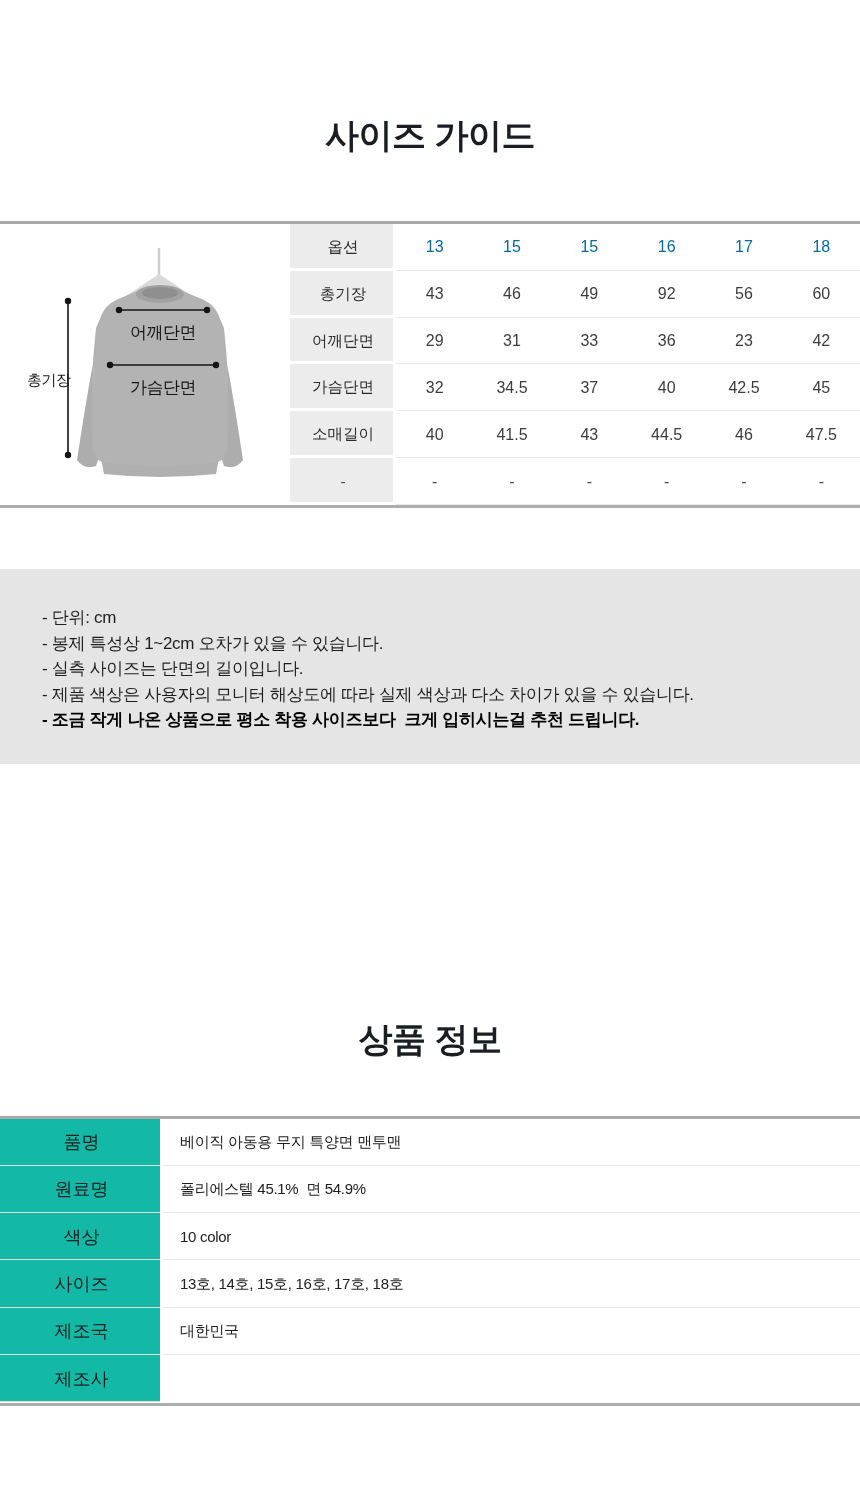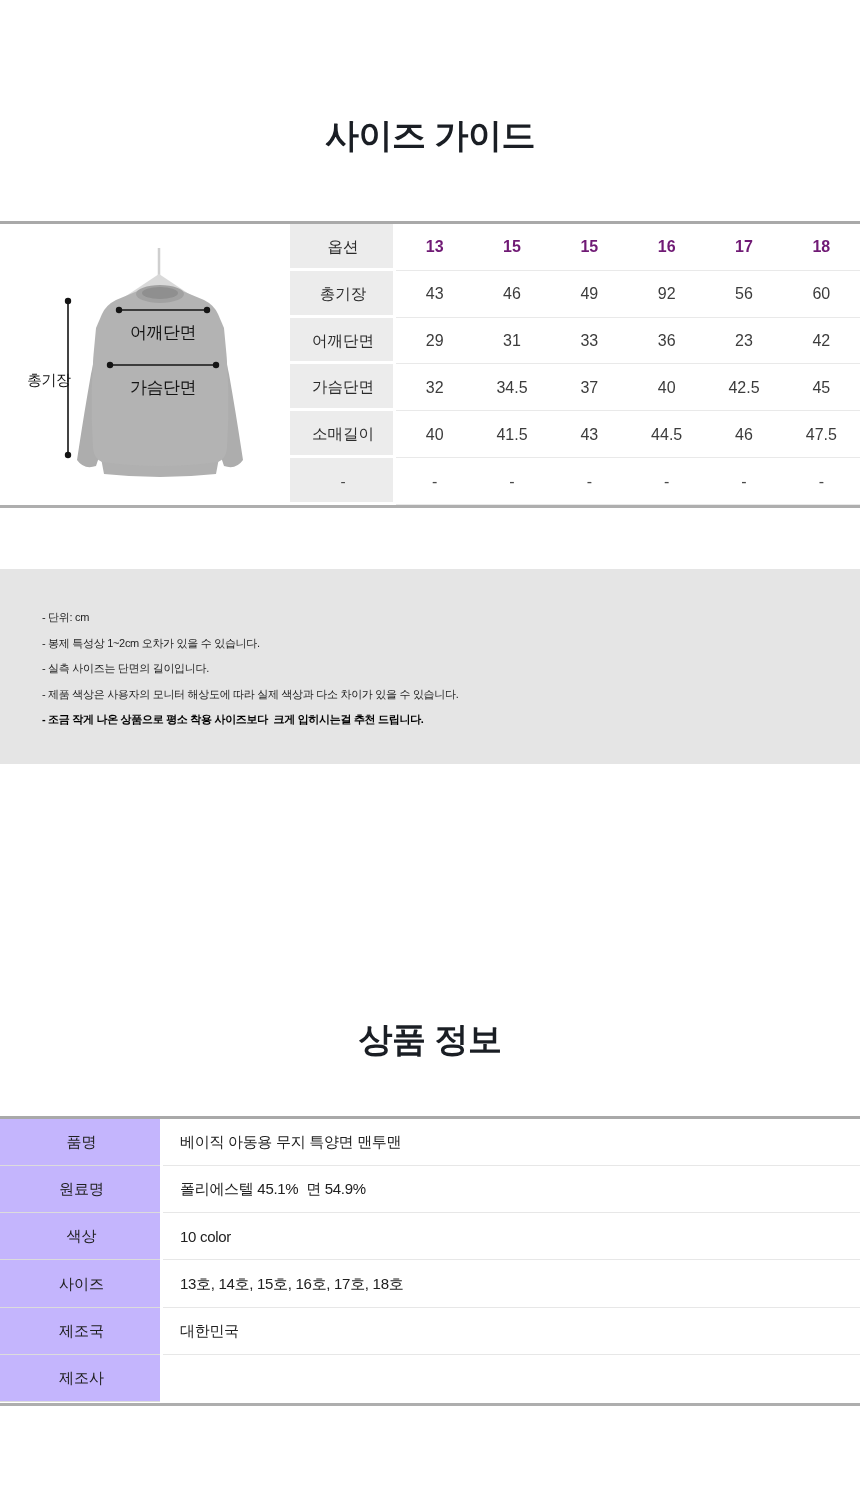--- a/index.html
+++ b/index.html
@@ -34,44 +34,44 @@
   .srow { display:grid; grid-template-columns:106px repeat(6,1fr); }
   .scell {
     display:flex; align-items:center; justify-content:center;
     font-size:16px; color:#3c3c3c;
   }
   .scell.label {
     background:#ececec; font-size:15.5px; color:#2b2b2b;
     box-shadow: inset -3px 0 0 #fff, inset 0 -3px 0 #fff;
   }
   .scell.data { box-shadow: inset 0 -1px 0 #e9e9e9; }
-  .srow.header .scell.data { font-weight:700; color:#701a75; }
+  .srow.header .scell.data { font-weight:400; color:#0369a1; }
   .srow.dash .scell { color:#4a4a4a; }
 
   
   .notice {
     margin-top:61px; background:#e5e5e5;
     padding:36px 40px 31px 42px;
   }
   .notice-line {
-    font-size:11px; line-height:25.5px; color:#1e1e1e;
+    font-size:17px; line-height:25.5px; color:#1e1e1e;
     white-space:pre-wrap; letter-spacing:-0.3px;
   }
   .notice-line.bold { font-weight:700; color:#000000; }
 
   
   .ptable {
     margin-top:53px; height:290px;
     border-top:3px solid #a9a9a9; border-bottom:3px solid #aeaeae;
     display:grid; grid-template-rows:repeat(6,1fr);
   }
   .prow { display:grid; grid-template-columns:163px 1fr; }
   .plabel {
-    background:#c4b5fd; display:flex; align-items:center; justify-content:center;
-    font-size:15px; color:#202020;
+    background:#14b8a6; display:flex; align-items:center; justify-content:center;
+    font-size:18px; color:#202020;
     box-shadow: inset -3px 0 0 #fff, inset 0 -1px 0 #dcdcdc;
   }
   .pvalue {
     display:flex; align-items:center; padding-left:17px;
     font-size:15px; color:#202020; white-space:pre-wrap; letter-spacing:-0.3px;
     box-shadow: inset 0 -1px 0 #e7e7e7;
   }
 </style>
 </head>
 <body>

